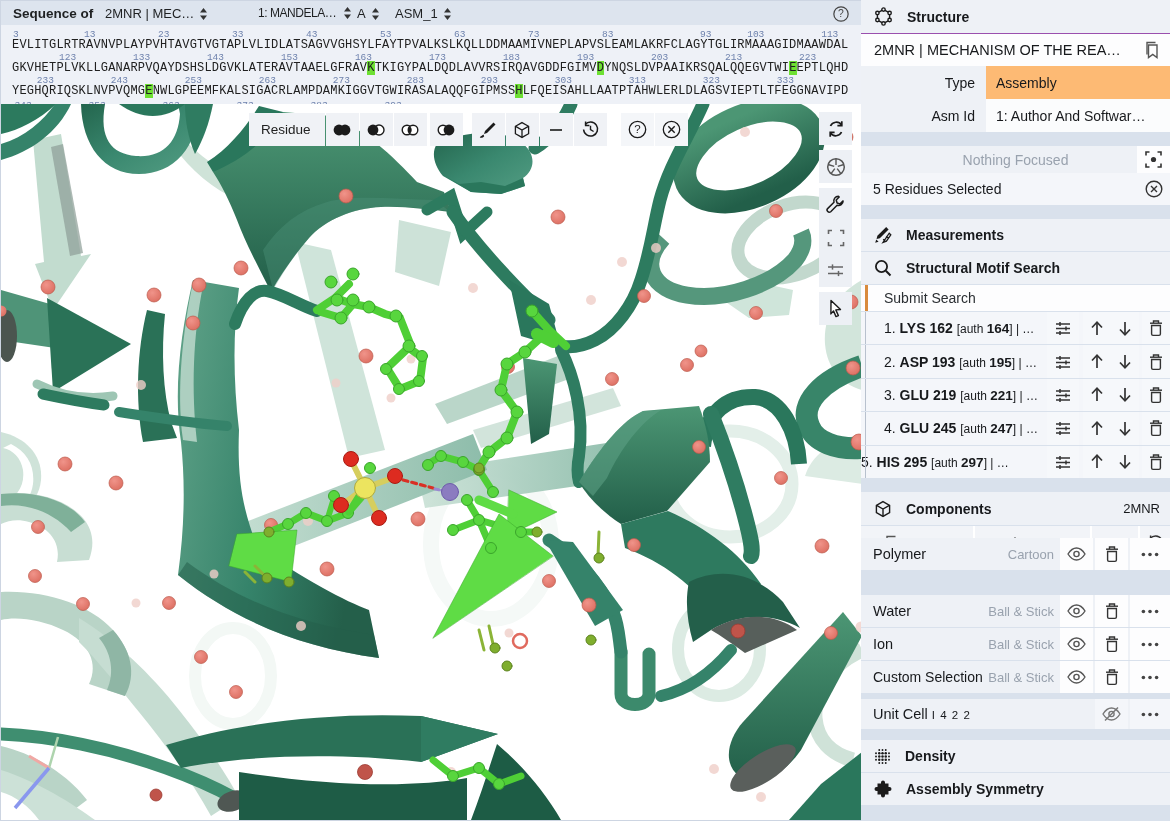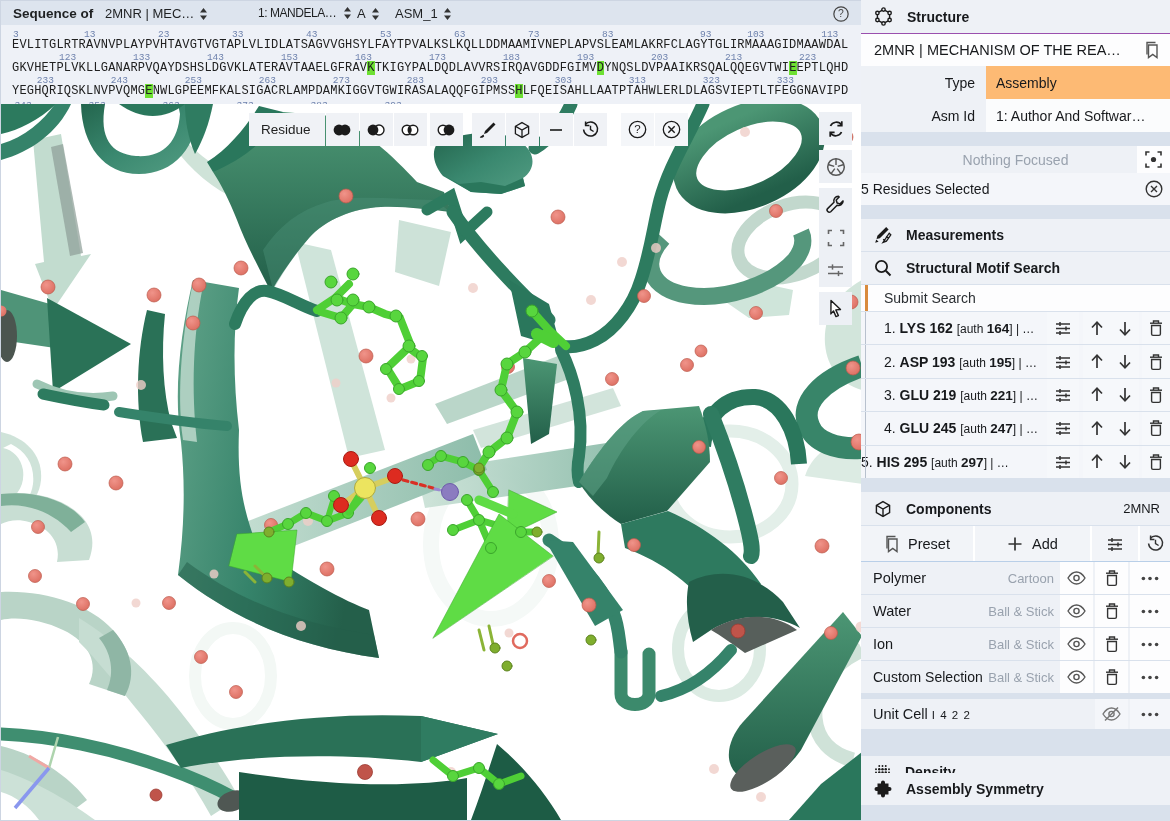--- a/index.html
+++ b/index.html
@@ -612,21 +612,21 @@
               <path d="M2 5.5 V2 H5.5"></path>
               <path d="M13.5 2 H17 V5.5"></path>
               <path d="M17 13.5 V17 H13.5"></path>
               <path d="M5.5 17 H2 V13.5"></path>
             </g>
             <circle cx="9.5" cy="9.5" r="2.6" fill="#333"></circle>
           </svg>
         </span>
       </div>
       <div class="prow" style="top:173px;height:32px;background:#f4f6fa">
-        <span style="">5 Residues Selected</span>
+        <span style="margin-left:12px">5 Residues Selected</span>
         <span style="position:absolute;right:7px;top:7px"><svg width="18" height="18" viewBox="0 0 18 18">
             <circle cx="9" cy="9" r="7.8" fill="none" stroke="#333" stroke-width="1.4"></circle>
             <path d="M6 6 L12 12 M12 6 L6 12" stroke="#333" stroke-width="1.4"></path>
           </svg></span>
       </div>
       <div class="prow" style="top:219px;height:32px;">
         <span class="hicon">
           <svg width="18" height="18" viewBox="0 0 18 18">
             <path d="M12.2 1.0 l2.4 2.4 L5.8 12.2 l-3.2 .8 .8-3.2 Z" fill="#1b1b1b"></path>
             <path d="M1.2 16.8 l1-3.4 2.4 2.4 Z" fill="#1b1b1b"></path>
@@ -852,21 +852,21 @@
         <div style="width:2px"></div>
   <div style="flex:1;height:100%;background:#f2f4f8;display:flex;align-items:center;justify-content:center">
           <svg width="19" height="19" viewBox="0 0 19 19">
             <path d="M4.2 4.6 A7 7 0 1 1 2.6 9.5" fill="none" stroke="#333" stroke-width="1.5"></path>
             <path d="M4.6 1.6 V5.4 H8.4" fill="none" stroke="#333" stroke-width="1.5"></path>
             <path d="M9.5 5.8 V9.7 L12.6 11.5" fill="none" stroke="#333" stroke-width="1.4"></path>
           </svg>
         </div>
       </div>
       <div style="position:absolute;top:561px;left:0;width:309px;height:1px;background:#b9cfe8"></div>
-      <div class="prow" style="top:562px;height:32px;background:#eef1f6">
+      <div class="prow" style="top:538px;height:32px;background:#eef1f6">
         <span style="margin-left:12px;font-size:14.5px">Polymer</span>
     <span class="muted" style="position:absolute;right:116px;font-size:13px">Cartoon</span>
     <span class="iconcell" style="left:199px;width:33px;background:#fdfdfe">
           <svg width="19" height="14" viewBox="0 0 19 14">
             <path d="M1 7 C4 2.2 7 1 9.5 1 C12 1 15 2.2 18 7 C15 11.8 12 13 9.5 13 C7 13 4 11.8 1 7 Z" fill="none" stroke="#555" stroke-width="1.4"></path>
             <circle cx="9.5" cy="7" r="2.6" fill="none" stroke="#555" stroke-width="1.4"></circle>
           </svg>
         </span>
     <span class="iconcell" style="left:234px;width:33px;background:#fdfdfe">
           <svg width="16" height="18" viewBox="0 0 16 18" fill="none" stroke="#333" stroke-width="1.4">
@@ -965,21 +965,21 @@
           </svg>
         </span>
   <span class="iconcell" style="left:269px;width:40px;background:#f4f6fa">
           <svg width="18" height="5" viewBox="0 0 18 5">
             <circle cx="2.4" cy="2.5" r="1.8" fill="#444"></circle>
             <circle cx="9" cy="2.5" r="1.8" fill="#444"></circle>
             <circle cx="15.6" cy="2.5" r="1.8" fill="#444"></circle>
           </svg>
         </span>
       </div>
-      <div class="prow" style="top:756px;height:32px;">
+      <div class="prow" style="top:740px;height:32px;">
         <span class="hicon">
           <svg width="17" height="17" viewBox="0 0 17 17" fill="#1b1b1b">
             <g>
               <circle cx="5.25" cy="2" r="0.95"></circle>
               <circle cx="8.5" cy="2" r="0.95"></circle>
               <circle cx="11.75" cy="2" r="0.95"></circle>
               <circle cx="2" cy="5.25" r="0.95"></circle>
               <circle cx="5.25" cy="5.25" r="1.25"></circle>
               <circle cx="8.5" cy="5.25" r="1.25"></circle>
               <circle cx="11.75" cy="5.25" r="1.25"></circle>

